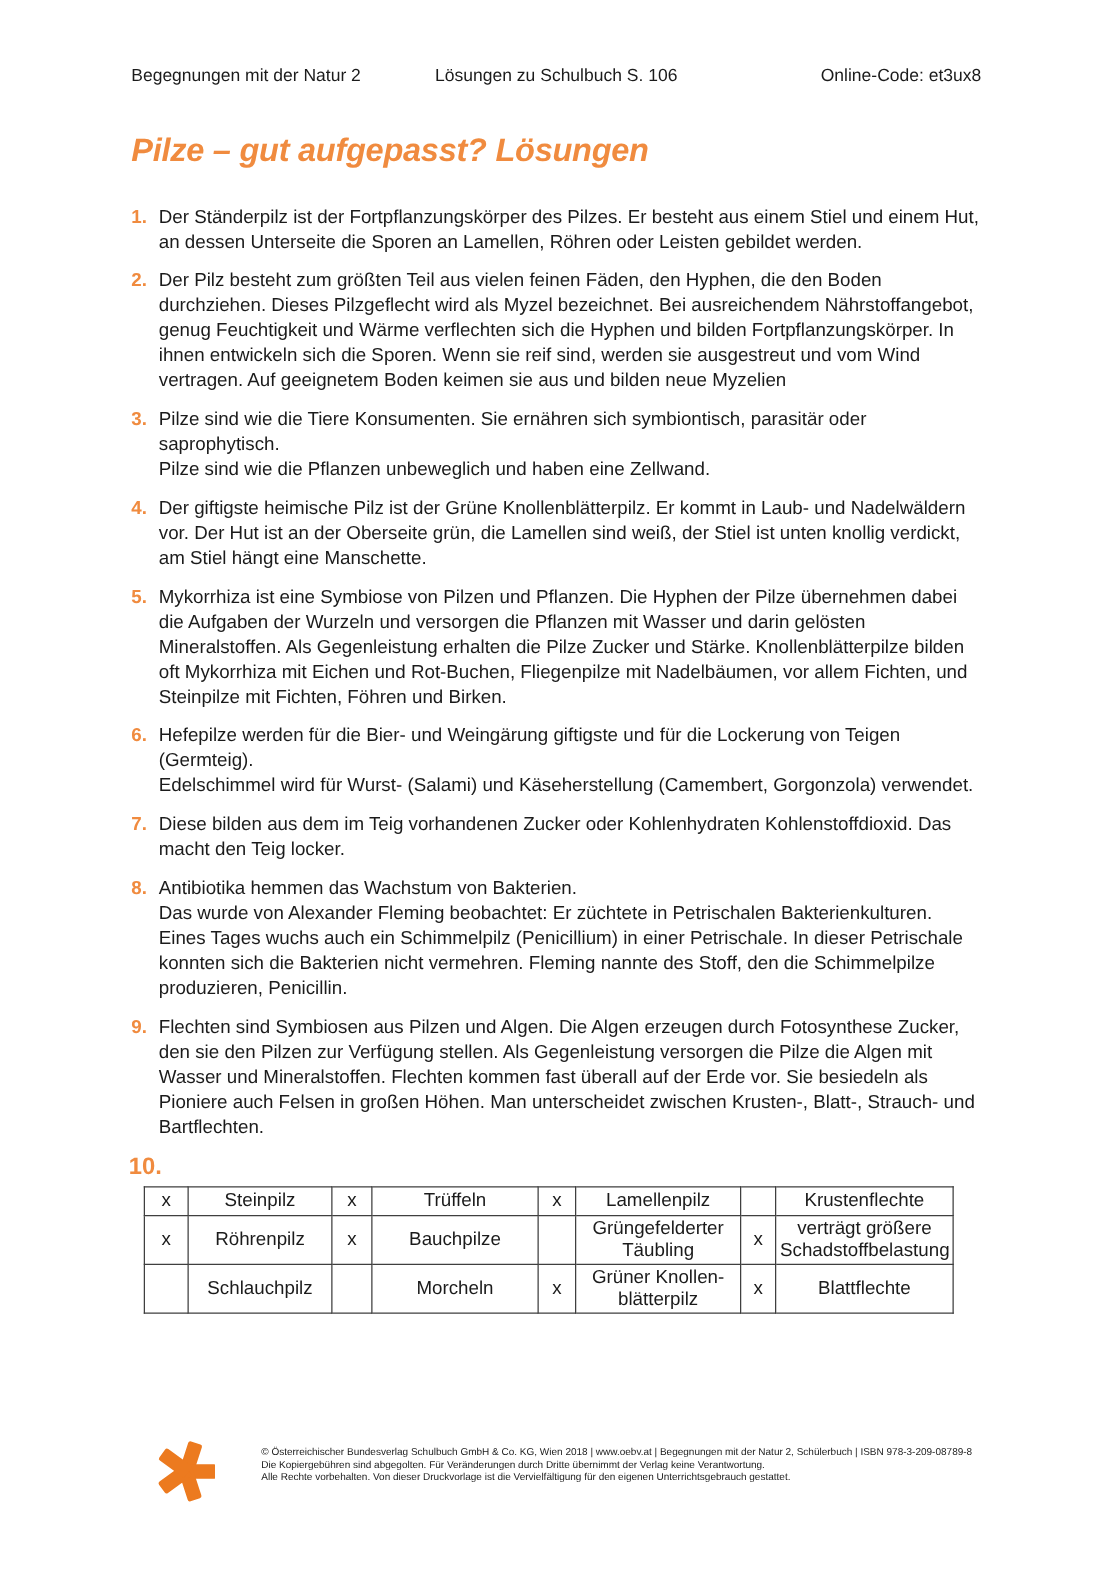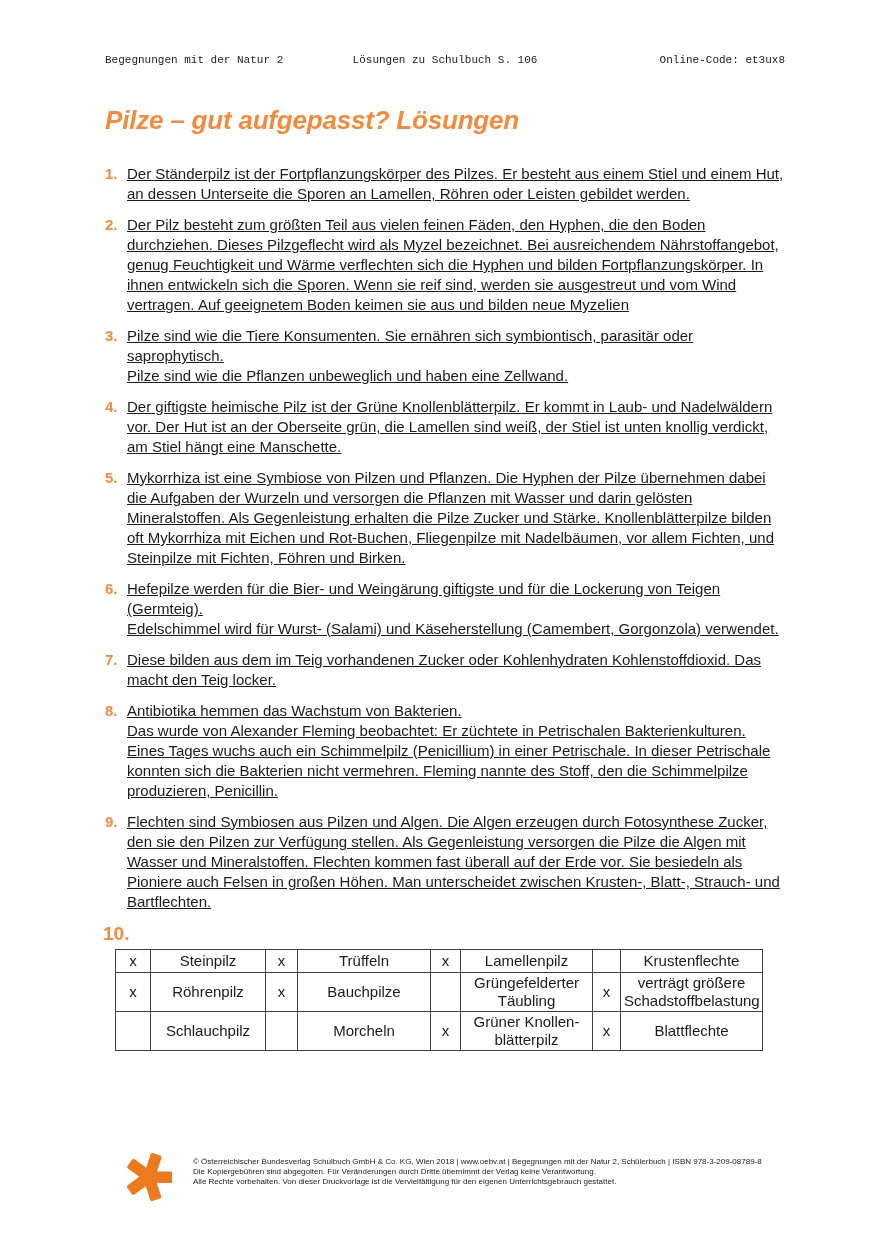--- a/index.html
+++ b/index.html
@@ -11,51 +11,51 @@
   html,body{margin:0;padding:0;background:#ffffff;}
   .page{
     width:890px;height:1259px;position:relative;box-sizing:border-box;
     background:#ffffff;color:var(--ink);
     padding:52px 105px 0 105px;
     font-family:"Liberation Sans", sans-serif;
     overflow:hidden;
   }
   .doc-header{
     display:grid;grid-template-columns:1fr auto 1fr;
-    font-size:11px;line-height:17px;font-family:Liberation Mono, monospace;
+    font-size:14px;line-height:17px;
   }
   .doc-header .hleft{justify-self:start;}
   .doc-header .hcenter{justify-self:center;}
   .doc-header .hright{justify-self:end;}
   .doc-title{
     margin:36px 0 0 0;
     font-size:26px;line-height:30px;font-weight:bold;
     color:var(--orange);letter-spacing:-0.2px;font-style:italic;
   }
   .answers{margin-top:29px;font-size:15px;line-height:20px;}
   .answer{display:flex;margin-bottom:11px;}
   .answer-num{flex:0 0 22px;color:var(--orange);font-weight:bold;}
-  .answer-body{flex:1;text-decoration:underline;}
+  .answer-body{flex:1;}
   .item10-num{color:var(--orange);font-weight:bold;font-size:19px;margin:5px 0 4px -2px;}
   table.answers-table{
     border-collapse:collapse;table-layout:fixed;
     margin-left:10px;width:647px;
     font-size:15px;line-height:18px;
   }
   table.answers-table td{
     border:1px solid var(--border);
     text-align:center;vertical-align:middle;
     padding:1px 3px;overflow:hidden;
   }
   table.answers-table tr:first-child td{height:20px;}
   table.answers-table tr td{height:36px;}
   table.answers-table tr:first-child td{height:20px;}
   .footer{
     position:absolute;left:126px;top:1152px;
-    display:flex;align-items:flex-start;
+    display:flex;align-items:flex-start;gap:16px;
   }
   .footer-logo{width:46px;height:50px;margin-right:21px;flex:none;}
   .footer-text{font-size:8px;line-height:10px;padding-top:5px;color:#1b1b1b;}
 </style>
 </head>
 <body>
 
 <div class="page">
 
   <div class="doc-header">

